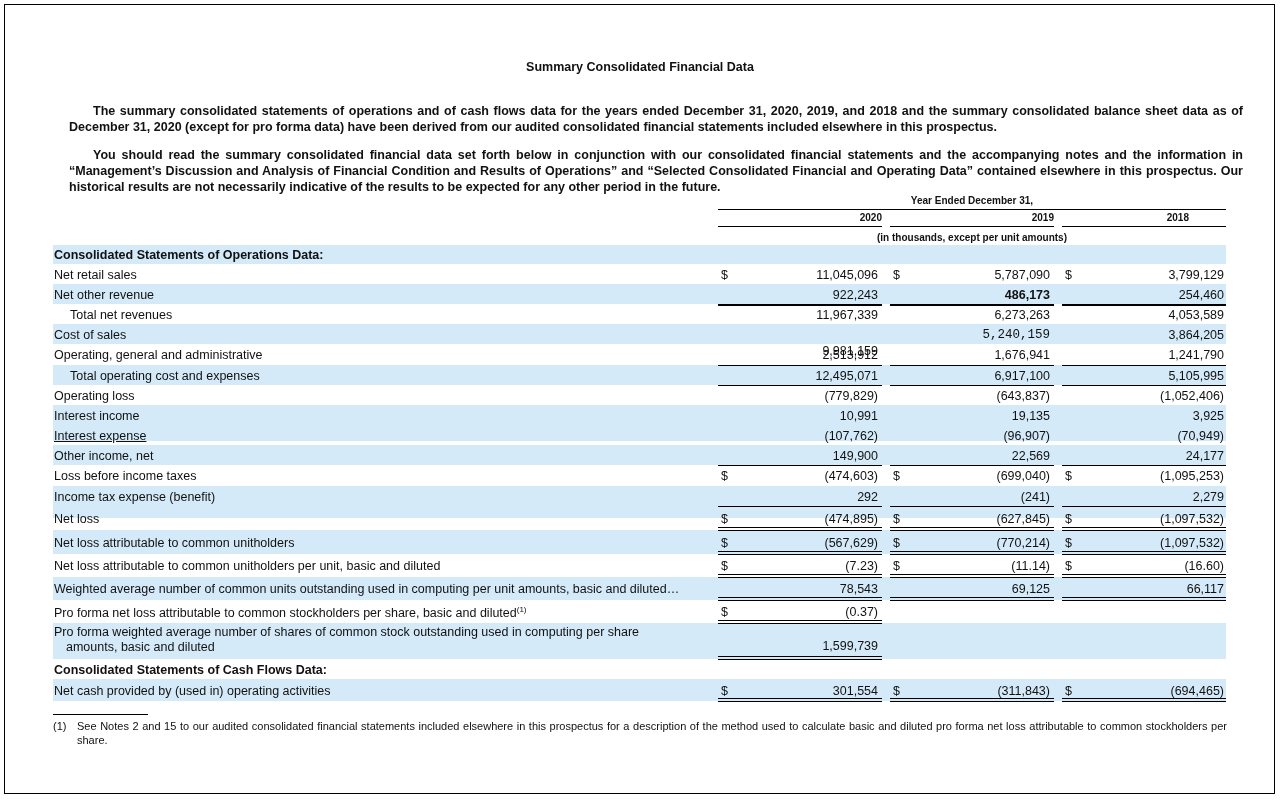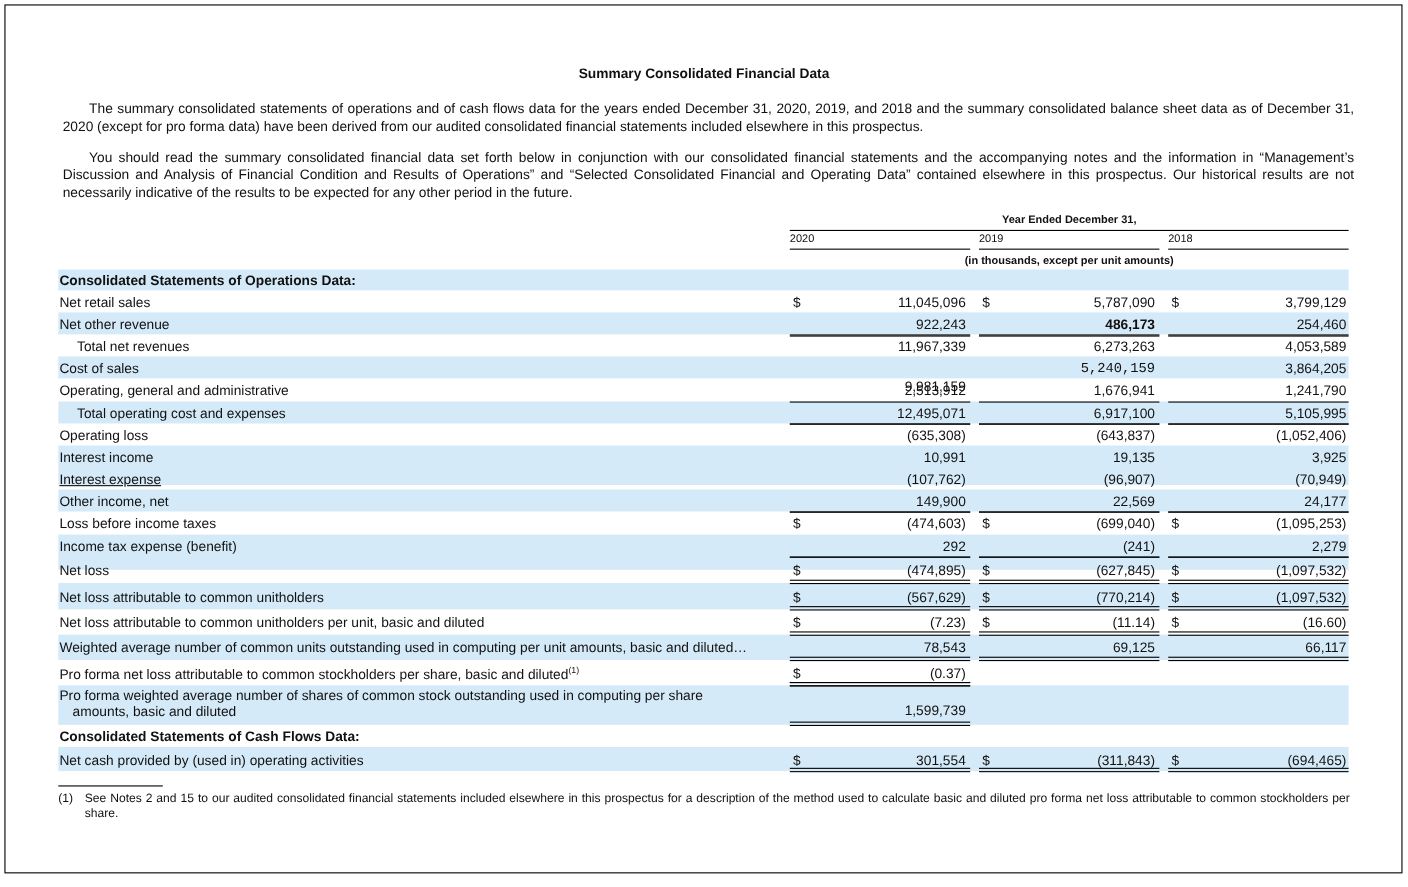--- a/index.html
+++ b/index.html
@@ -3,28 +3,28 @@
 <meta charset="utf-8">
 <style>
   html, body { margin: 0; padding: 0; background: #ffffff; }
   body { width: 1280px; height: 806px; position: relative; overflow: hidden;
          font-family: "Liberation Sans", sans-serif; color: #111; }
   .frame { position: absolute; left: 4px; top: 4px; width: 1271px; height: 790px;
            border: 1px solid #000; box-sizing: border-box; background: #fff; }
   .title { position: absolute; left: 0; width: 1280px; top: 60px; text-align: center;
            font-weight: bold; font-size: 12.5px; }
   .para { position: absolute; left: 53px; width: 1174px; font-size: 12.5px; line-height: 16px;
-          text-align: justify; text-indent: 24px; margin: 4px; }
+          text-align: justify; text-indent: 24px; margin: 16px; font-weight: bold; }
   .p1 { top: 87px; }
   .p2 { top: 131px; }
 
   .hdr-group { position: absolute; left: 718px; width: 508px; top: 195px; text-align: center;
                font-size: 10px; font-weight: bold; }
   .hdr-line { position: absolute; height: 1px; background: #000; }
-  .hdr-year { position: absolute; top: 212px; font-size: 10px; font-weight: normal; text-align: left; }
+  .hdr-year { position: absolute; top: 212px; font-size: 10px; font-weight: bold; text-align: right; }
   .hdr-units { position: absolute; left: 718px; width: 508px; top: 232px; text-align: center;
                font-size: 10px; font-weight: bold; }
 
   .row { position: absolute; left: 53px; width: 1173px; font-size: 12.5px; }
   .row.shade { background: #d5eaf8; }
   .lbl { position: absolute; left: 1px; white-space: nowrap; }
   .lbl.indent { left: 17px; }
   .lbl.bold { font-weight: bold; }
   .lbl sup { font-size: 8px; vertical-align: 5px; }
   .dol { position: absolute; }
@@ -47,21 +47,21 @@
 <div class="frame"></div>
 
 <div class="title">Summary Consolidated Financial Data</div>
 <p class="para p1">The summary consolidated statements of operations and of cash flows data for the years ended December 31, 2020, 2019, and 2018 and the summary consolidated balance sheet data as of December 31, 2020 (except for pro forma data) have been derived from our audited consolidated financial statements included elsewhere in this prospectus.</p>
 <p class="para p2">You should read the summary consolidated financial data set forth below in conjunction with our consolidated financial statements and the accompanying notes and the information in “Management’s Discussion and Analysis of Financial Condition and Results of Operations” and “Selected Consolidated Financial and Operating Data” contained elsewhere in this prospectus. Our historical results are not necessarily indicative of the results to be expected for any other period in the future.</p>
 
 <div class="hdr-group">Year Ended December 31,</div>
 <div class="hdr-line" style="left:718px;width:508px;top:209px;"></div>
 <div class="hdr-year" style="left:718px;width:164px;">2020</div>
 <div class="hdr-year" style="left:890px;width:164px;">2019</div>
-<div class="hdr-year" style="left:1062px;width:164px;">2018</div>
+<div class="hdr-year" style="left:1025px;width:164px;">2018</div>
 <div class="hdr-line" style="left:718px;width:164px;top:226px;"></div>
 <div class="hdr-line" style="left:890px;width:164px;top:226px;"></div>
 <div class="hdr-line" style="left:1062px;width:164px;top:226px;"></div>
 <div class="hdr-units">(in thousands, except per unit amounts)</div>
 
 <div id="table-body">
     <div class="row shade" style="top: 245px; height: 19px;">
       <div class="lbl bold" style="top: 3px;"><span>Consolidated Statements of Operations Data:</span></div>
     </div>
     <div class="row" style="top: 264px; height: 20px;">
@@ -98,21 +98,21 @@
       <div class="val c3v" style="top: 4px;">1,241,790</div>
     </div>
     <div class="row shade" style="top: 365px; height: 20px;">
       <div class="lbl indent" style="top: 4px;"><span>Total operating cost and expenses</span></div>
       <div class="val c1v" style="top: 4px;">12,495,071</div>
       <div class="val c2v" style="top: 4px;">6,917,100</div>
       <div class="val c3v" style="top: 4px;">5,105,995</div>
     </div>
     <div class="row" style="top: 385px; height: 20px;">
       <div class="lbl" style="top: 4px;"><span>Operating loss</span></div>
-      <div class="val c1v" style="top: 4px;">(635,308)</div>
+      <div class="val c1v" style="top: 4px;">(779,829)</div>
       <div class="val c2v" style="top: 4px;">(643,837)</div>
       <div class="val c3v" style="top: 4px;">(1,052,406)</div>
     </div>
     <div class="row shade" style="top: 405px; height: 36px;">
       <div class="lbl" style="top: 4px;"><span>Interest income</span></div>
       <div class="val c1v" style="top: 4px;">10,991</div>
       <div class="val c2v" style="top: 4px;">19,135</div>
       <div class="val c3v" style="top: 4px;">3,925</div>
     </div>
     <div class="row" style="top: 425px; height: 20px;">

